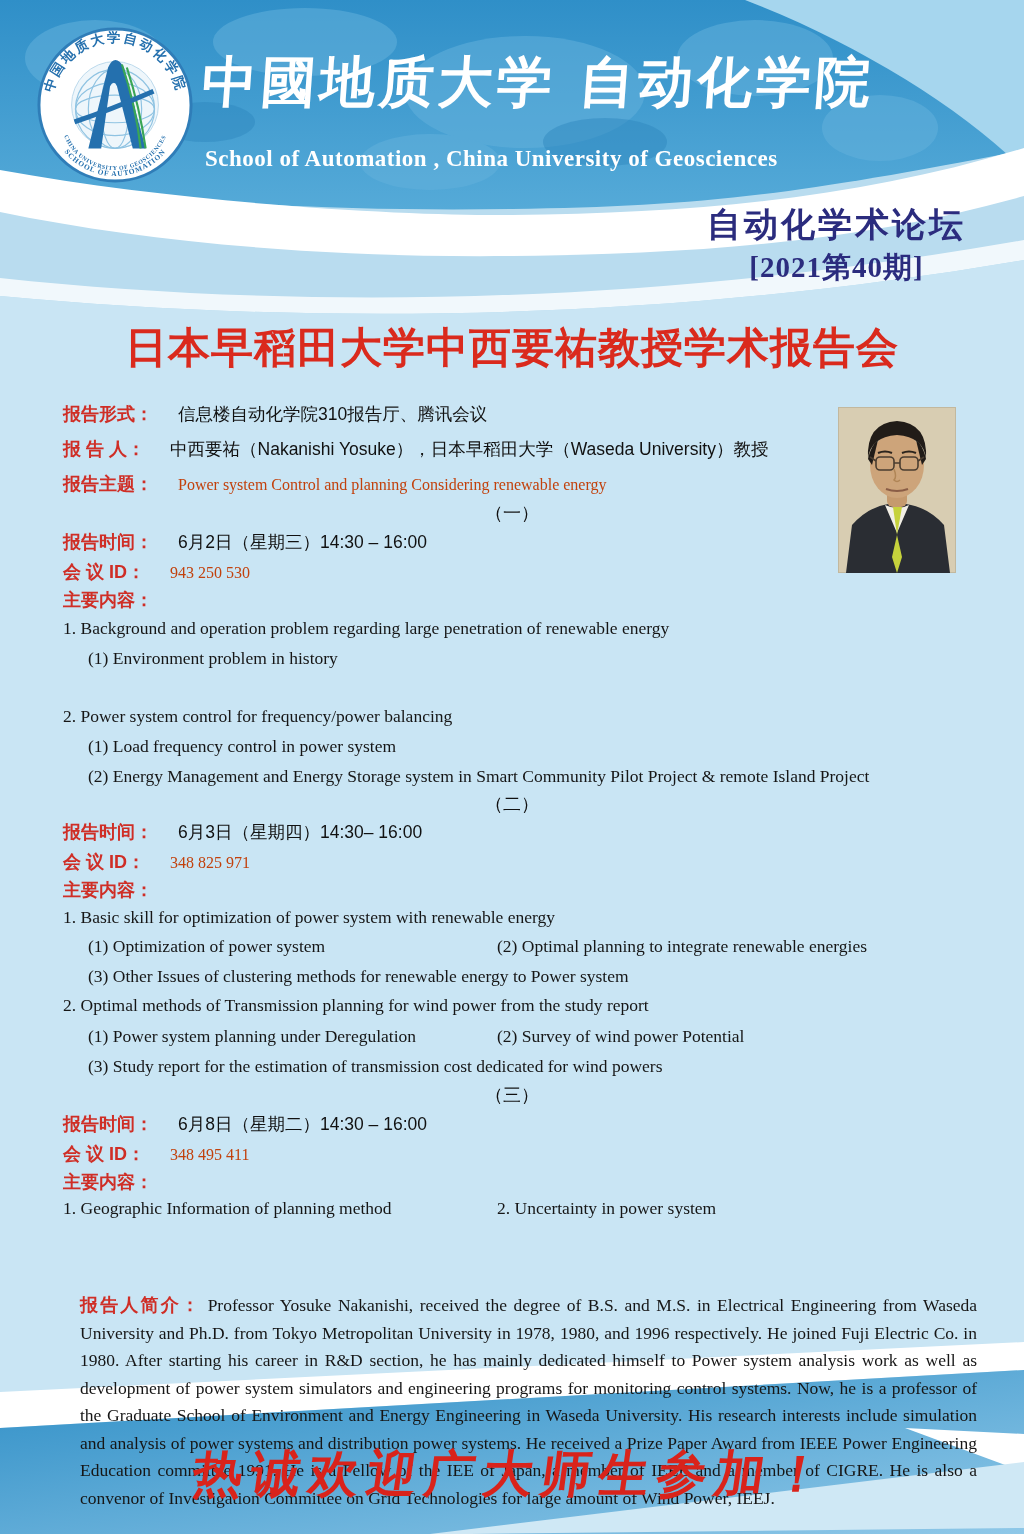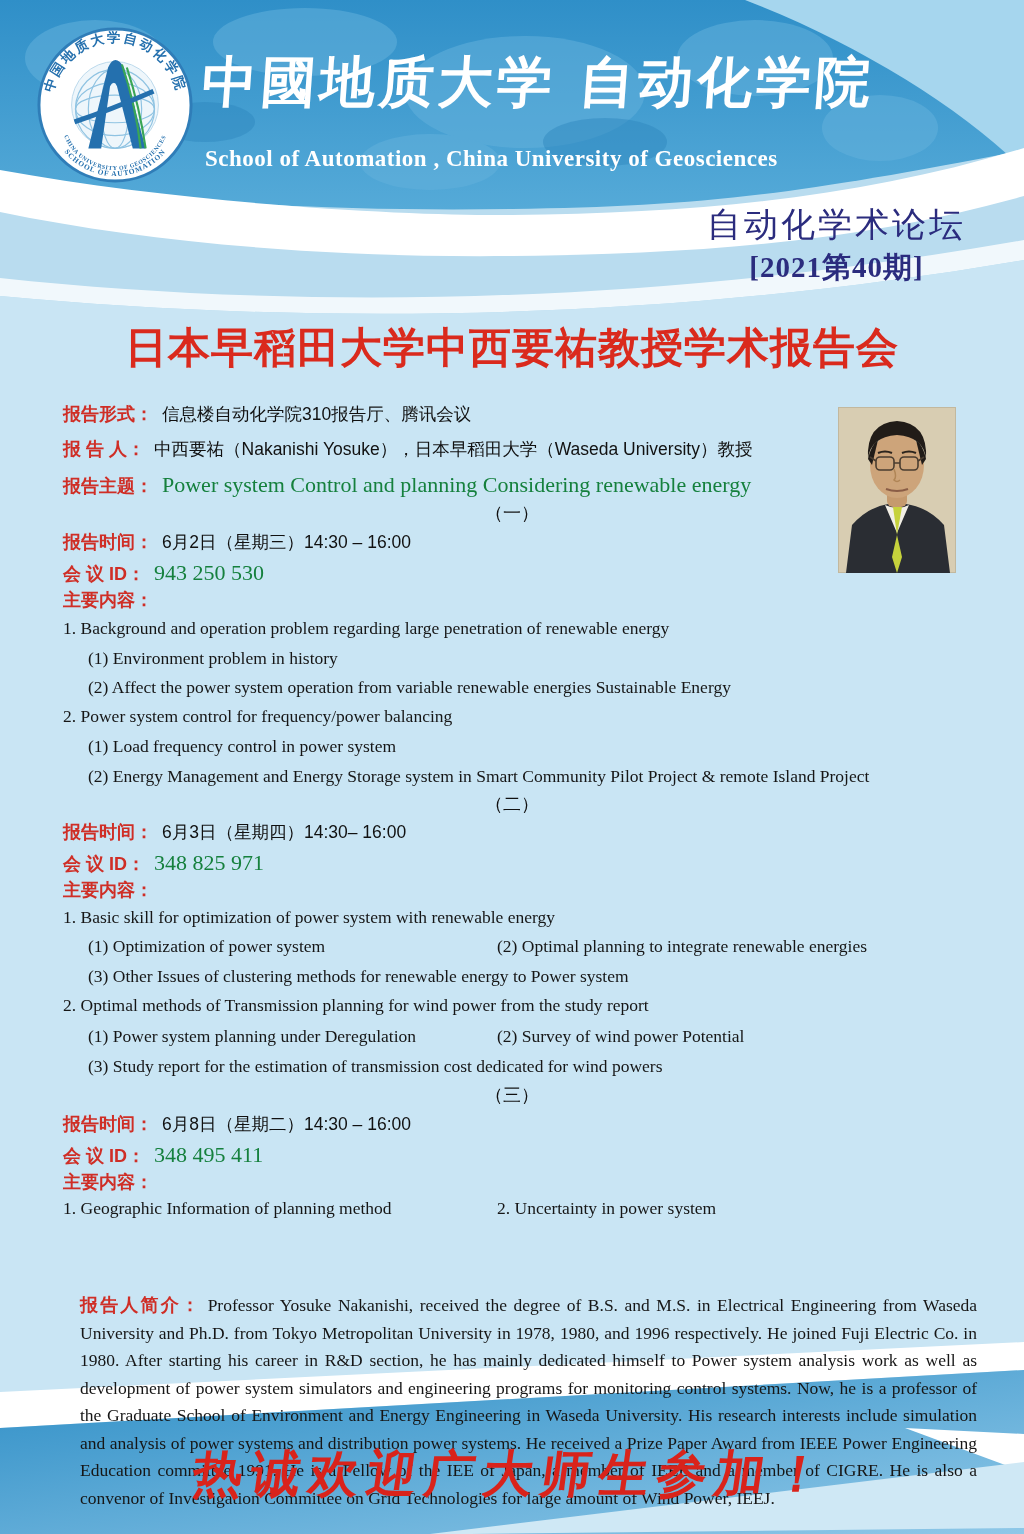--- a/index.html
+++ b/index.html
@@ -6,30 +6,30 @@
   .page{position:relative;width:1024px;height:1534px;background:#c9e5f4;overflow:hidden;
         font-family:"Liberation Sans",sans-serif;}
   svg{display:block;}
   .abs{position:absolute;}
   
   .calli{position:absolute;left:202px;top:46px;color:#ffffff;font-size:55px;font-weight:bold;
          font-family:"DejaVu Serif",serif;letter-spacing:4px;transform:skewX(-4deg);white-space:nowrap;}
   .subtt{position:absolute;left:205px;top:122px;color:#ffffff;font-size:23px;font-weight:bold;
          font-family:"Liberation Serif",serif;letter-spacing:.5px;white-space:nowrap;margin-top:24px;}
   .forumwrap{position:absolute;right:58px;top:202px;text-align:center;}
-  .forum{font-size:34px;font-weight:normal;color:#2b2c7e;letter-spacing:3px;white-space:nowrap;}
+  .forum{font-size:34px;font-weight:bold;color:#2b2c7e;letter-spacing:3px;white-space:nowrap;}
   .issue{font-size:29px;color:#2b2c7e;font-family:"Liberation Serif",serif;font-weight:bold;
          margin-top:0;letter-spacing:1px;}
   .lecture-title{position:absolute;left:0;top:320px;width:1024px;text-align:center;
          font-size:42px;font-weight:bold;color:#da2a1d;letter-spacing:1px;white-space:nowrap;}
   
-  .row{position:absolute;left:63px;display:flex;align-items:baseline;gap:9px;white-space:nowrap;}
+  .row{position:absolute;left:63px;display:flex;align-items:baseline;gap:25px;white-space:nowrap;}
   .lab{color:#cf2e26;font-weight:bold;font-size:18px;font-family:"Liberation Sans",sans-serif;}
   .val-cn{font-size:17.5px;color:#111;font-family:"Liberation Sans",sans-serif;}
-  .val-en{font-size:22px;color:#15803d;font-family:"Liberation Serif",serif;}
+  .val-en{font-size:16px;color:#c2410c;font-family:"Liberation Serif",serif;}
   .part{position:absolute;left:60px;width:904px;text-align:center;font-size:18px;color:#111;
         font-family:"Liberation Sans",sans-serif;}
   .item{position:absolute;font-size:17.5px;color:#161616;font-family:"Liberation Serif",serif;white-space:nowrap;}
   .ind0{left:63px}.ind1{left:88px}.col2{left:497px}
   .bio{position:absolute;left:63px;top:1292px;width:897px;text-align:justify;z-index:2;
        font-family:"Liberation Serif",serif;font-size:17.5px;line-height:27.5px;color:#161616;margin-left:17px;}
   .bio .lab{font-size:18px;}
   .welcome{position:absolute;left:0;top:1441px;width:1024px;text-align:center;z-index:3;
        font-family:"DejaVu Serif",serif;font-size:50px;font-weight:bold;color:#d9231b;
        letter-spacing:8px;transform:skewX(-8deg);white-space:nowrap;}
@@ -164,21 +164,20 @@
   </div>
   <div class="row" style="top:560px">
     <span class="lab">会 议 ID：</span>
     <span class="val-en">943 250 530</span>
   </div>
   <div class="row" style="top:588px">
     <span class="lab">主要内容：</span>
   </div>
   <div class="item ind0" style="top:618px">1. Background and operation problem regarding large penetration of renewable energy</div>
   <div class="item ind1" style="top:648px">(1) Environment problem in history</div>
-  <div class="item ind1" style="top:677px">(2) Affect the power system operation from variable renewable energies Sustainable Energy</div>
   <div class="item ind0" style="top:706px">2. Power system control for frequency/power balancing</div>
   <div class="item ind1" style="top:736px">(1) Load frequency control in power system</div>
   <div class="item ind1" style="top:766px">(2) Energy Management and Energy Storage system in Smart Community Pilot Project &amp; remote Island Project</div>
 
   <div class="part" style="top:792px">（二）</div>
   <div class="row" style="top:820px">
     <span class="lab">报告时间：</span>
     <span class="val-cn">6月3日（星期四）14:30– 16:00</span>
   </div>
   <div class="row" style="top:850px">

